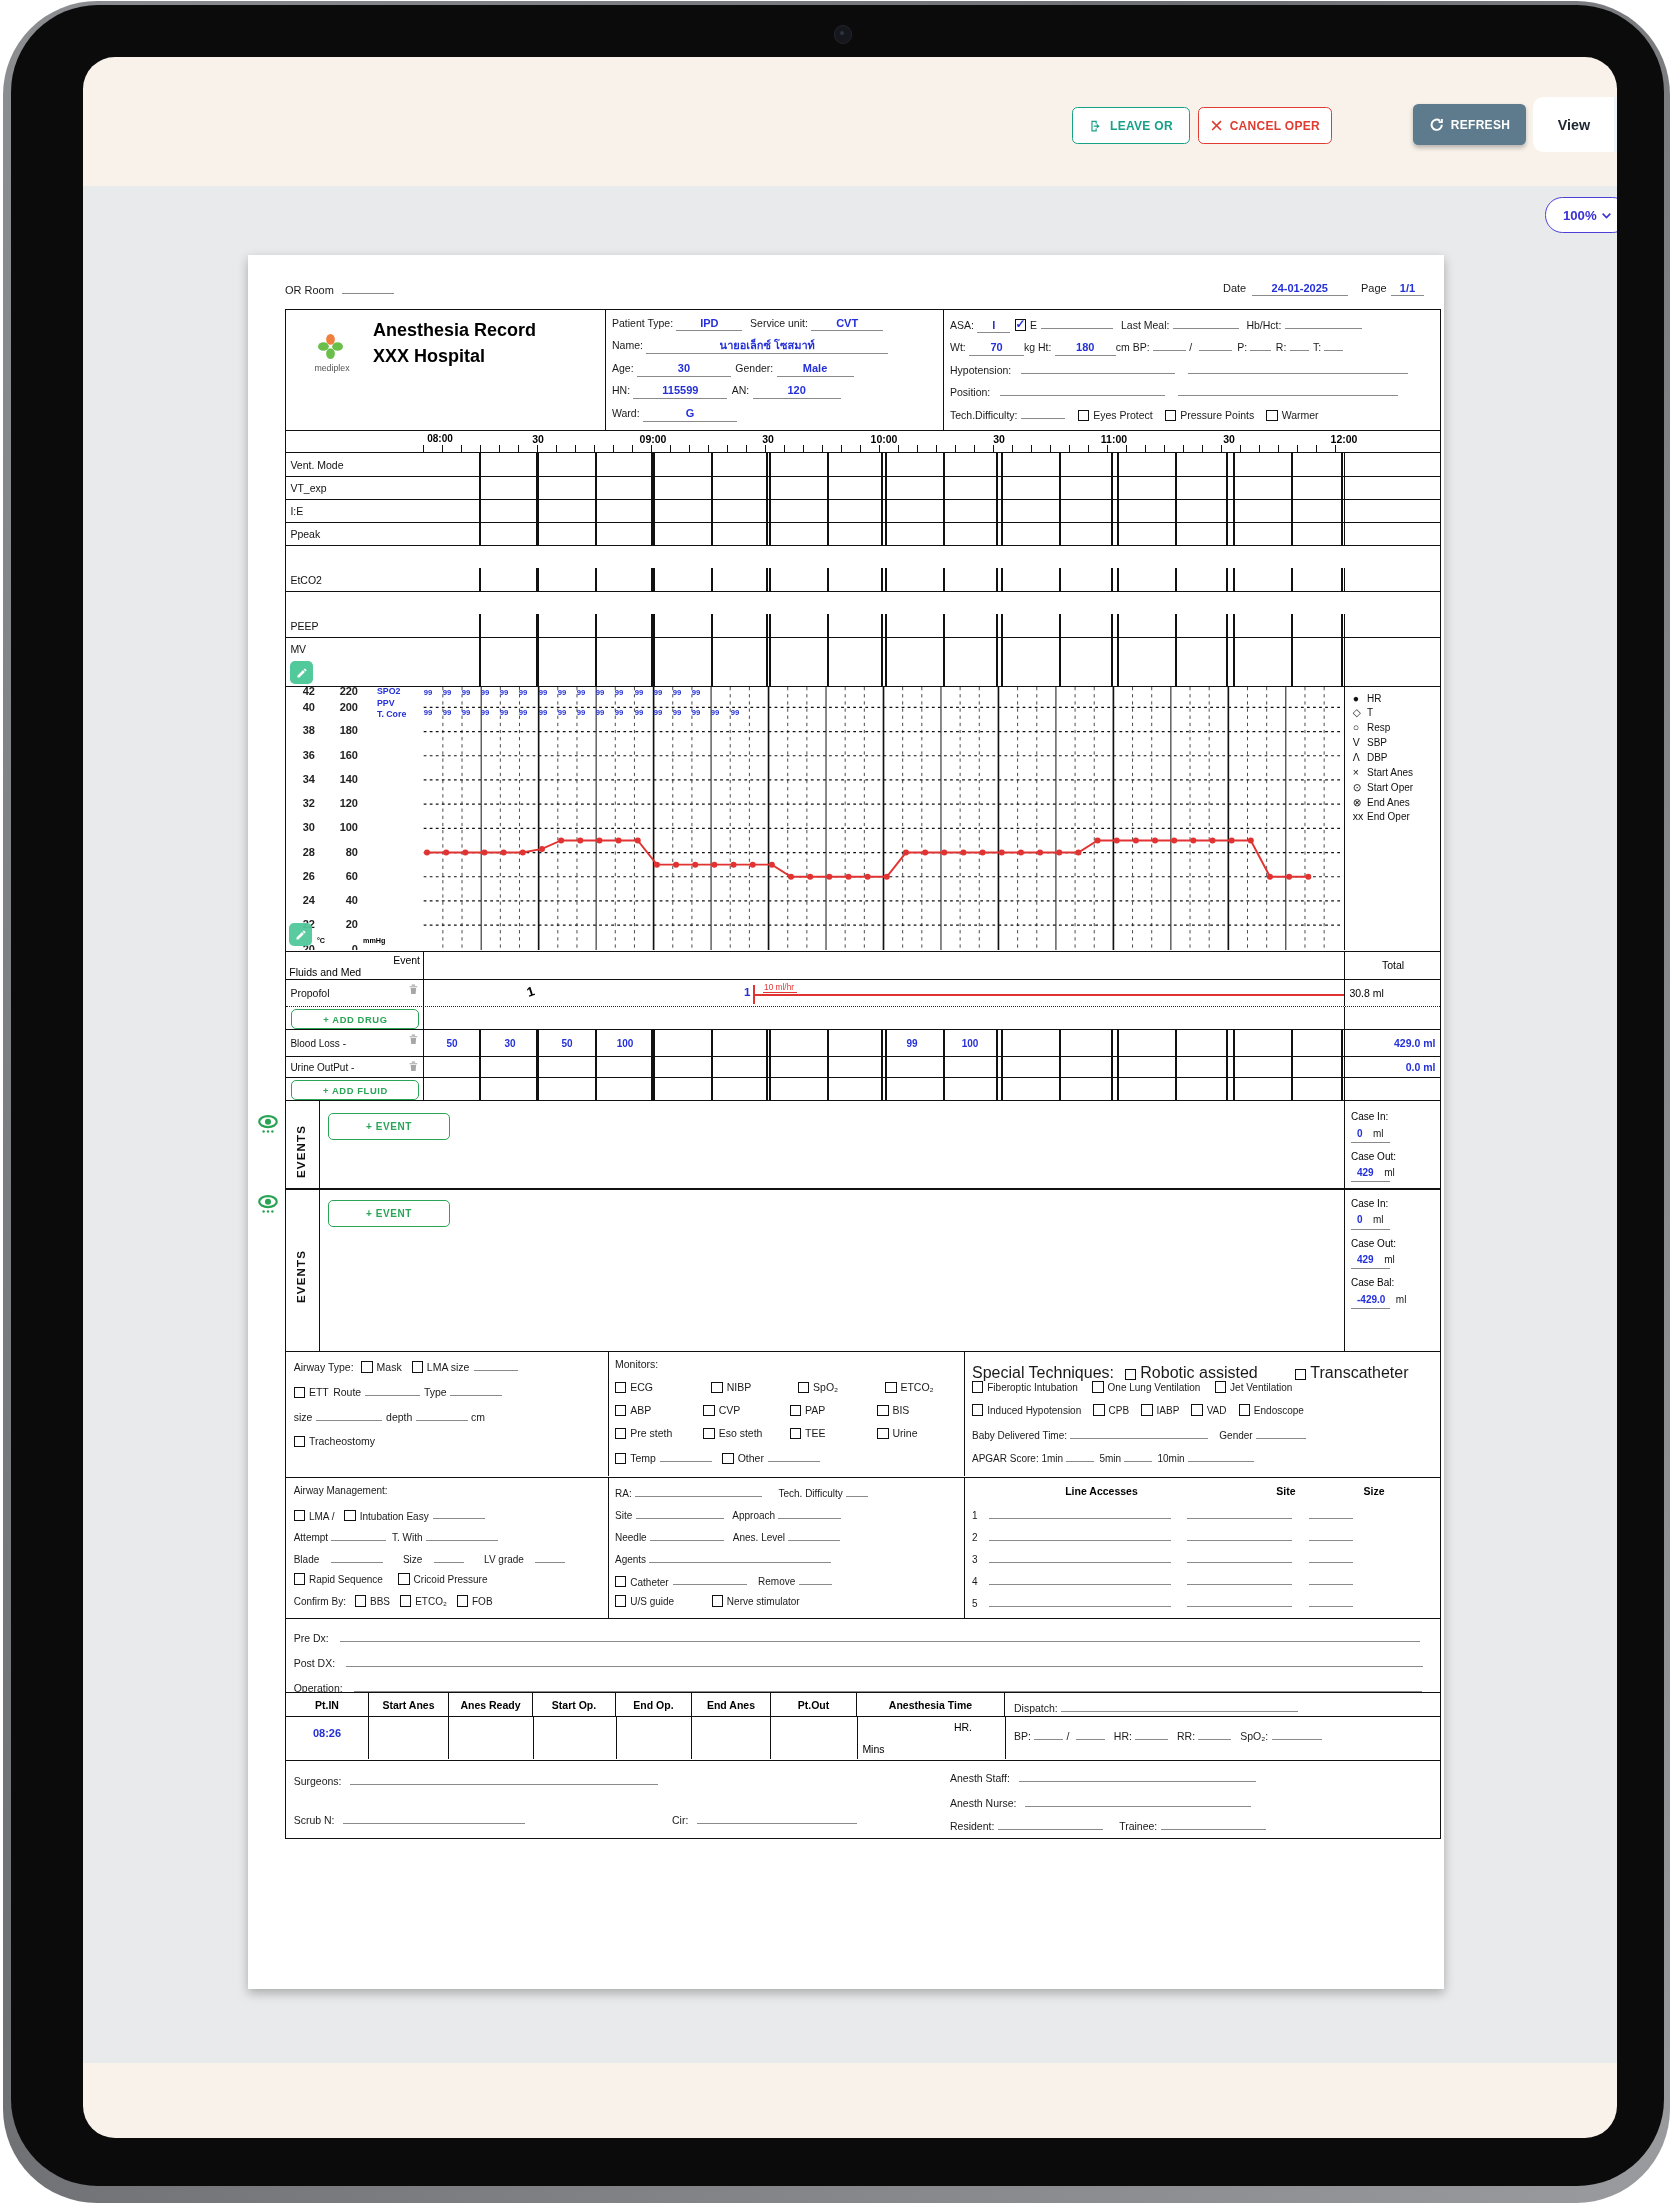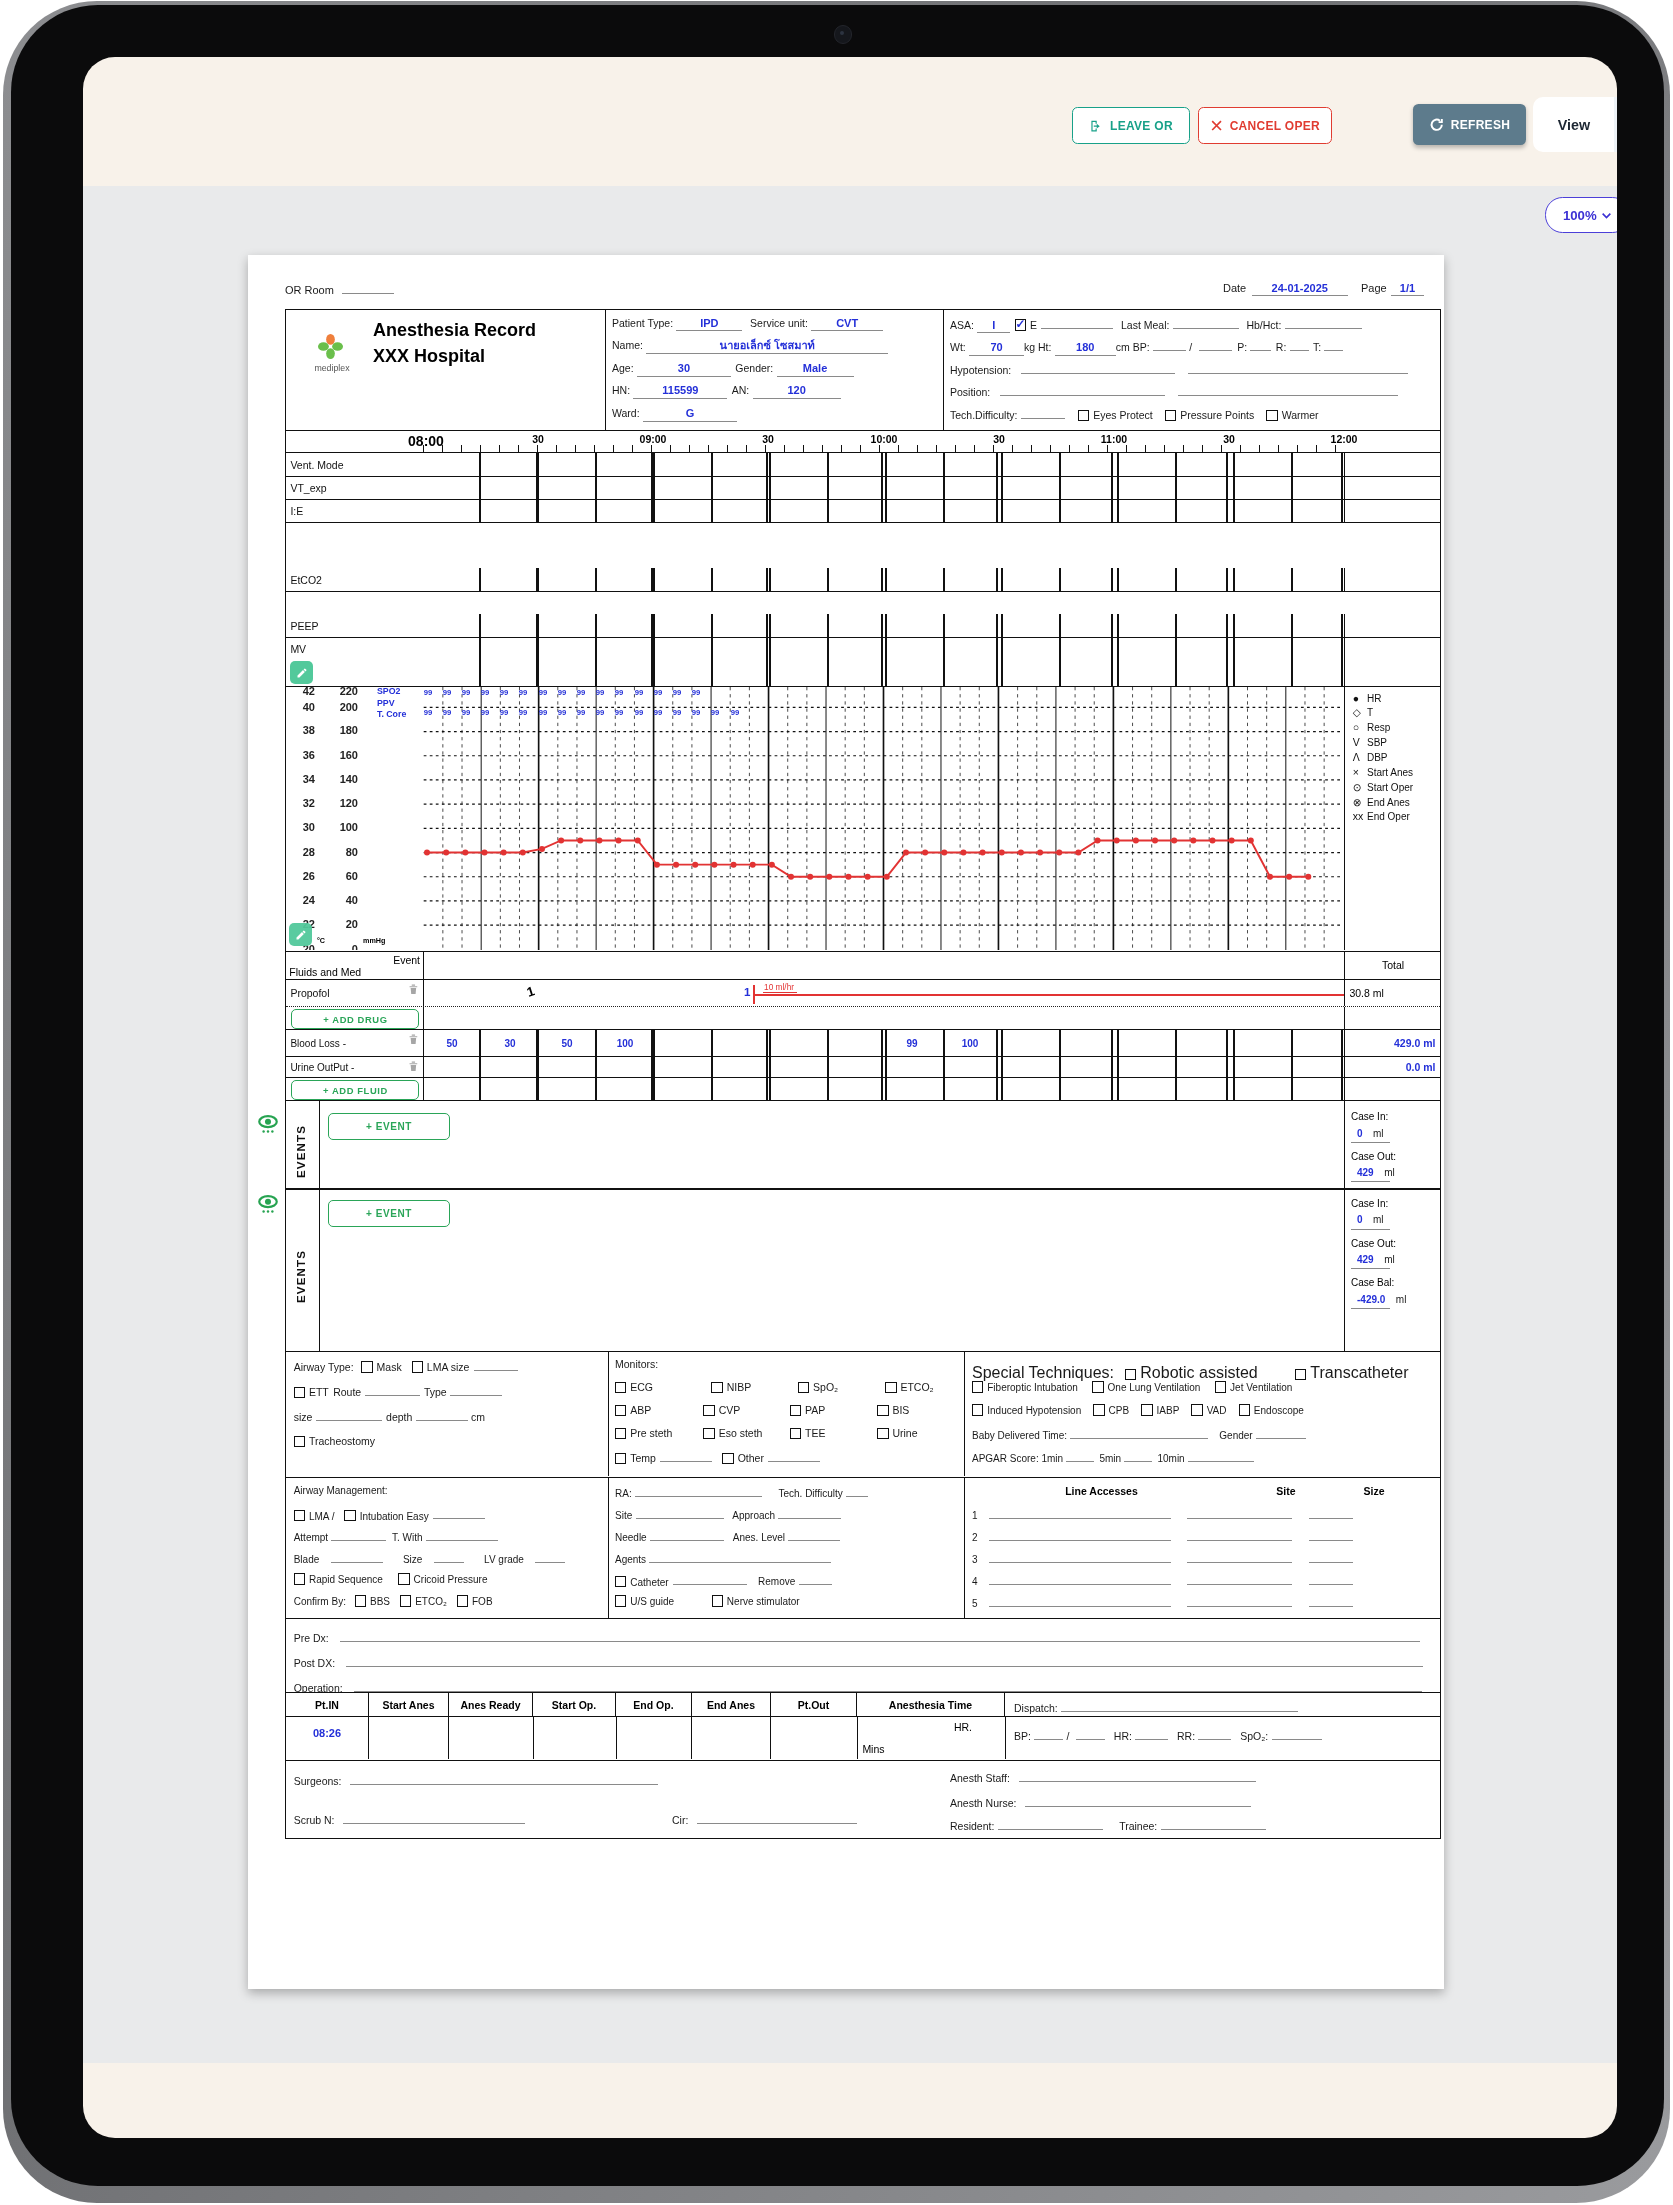--- a/index.html
+++ b/index.html
@@ -252,21 +252,21 @@
                     <span class="blank" style="width: 44px;"></span>
                     <span style="width: 13.2px; display: inline-block;"></span>
                     <span style="margin-right: 4.4px;"><span class="cbbox"></span><span class="lbl">Eyes Protect</span></span>
                     <span style="width: 7.7px; display: inline-block;"></span>
                     <span style="margin-right: 4.4px;"><span class="cbbox"></span><span class="lbl">Pressure Points</span></span>
                     <span style="width: 7.7px; display: inline-block;"></span>
                     <span style="margin-right: 4.4px;"><span class="cbbox"></span><span class="lbl">Warmer</span></span>
                   </div>
                 </div>
                 <div class="sec" style="top: 120px; height: 22px; border-top: 1.7px solid rgb(17, 17, 17); overflow: hidden;">
-                  <div class="abs b" style="top: 1.1px; left: 137px; transform: translateX(-50%); font-size: 14px; padding-left: 6px;">08:00</div>
+                  <div class="abs b" style="top: 1.1px; left: 151px; transform: translateX(-50%); font-size: 10px; padding-left: 6px;">08:00</div>
                   <div class="abs b" style="top: 1.1px; left: 252px; transform: translateX(-50%); font-size: 10.5px;">30</div>
                   <div class="abs b" style="top: 1.1px; left: 367px; transform: translateX(-50%); font-size: 10.5px;">09:00</div>
                   <div class="abs b" style="top: 1.1px; left: 482px; transform: translateX(-50%); font-size: 10.5px;">30</div>
                   <div class="abs b" style="top: 1.1px; left: 598px; transform: translateX(-50%); font-size: 10.5px;">10:00</div>
                   <div class="abs b" style="top: 1.1px; left: 713px; transform: translateX(-50%); font-size: 10.5px;">30</div>
                   <div class="abs b" style="top: 1.1px; left: 828px; transform: translateX(-50%); font-size: 10.5px;">11:00</div>
                   <div class="abs b" style="top: 1.1px; left: 943px; transform: translateX(-50%); font-size: 10.5px;">30</div>
                   <div class="abs b" style="top: 1.1px; left: 1058px; transform: translateX(-50%); font-size: 10.5px;">12:00</div>
                   <div class="abs" style="left: 137px; bottom: 0px; width: 921px; height: 7.2px; background-image: repeating-linear-gradient(90deg, rgb(17, 17, 17) 0px, rgb(17, 17, 17) 1.1px, transparent 1.1px, transparent 19px);"></div>
                 </div>
@@ -276,20 +276,25 @@
                     <div class="grid15"></div>
                     <div class="totcol" style="border-left: 1.4px solid rgb(17, 17, 17);"></div>
                   </div>
                   <div class="abs" style="left: 0px; top: 23px; width: 100%; height: 23px; border-bottom: 1.4px solid rgb(17, 17, 17);">
                     <div class="rowlbl">VT_exp</div>
                     <div class="grid15"></div>
                     <div class="totcol" style="border-left: 1.4px solid rgb(17, 17, 17);"></div>
                   </div>
                   <div class="abs" style="left: 0px; top: 46px; width: 100%; height: 23px; border-bottom: 1.4px solid rgb(17, 17, 17);">
                     <div class="rowlbl">I:E</div>
+                    <div class="grid15"></div>
+                    <div class="totcol" style="border-left: 1.4px solid rgb(17, 17, 17);"></div>
+                  </div>
+                  <div class="abs" style="left: 0px; top: 69px; width: 100%; height: 23px; border-bottom: 1.4px solid rgb(17, 17, 17);">
+                    <div class="rowlbl">Ppeak</div>
                     <div class="grid15"></div>
                     <div class="totcol" style="border-left: 1.4px solid rgb(17, 17, 17);"></div>
                   </div>
                   <div class="abs" style="left: 0px; top: 115px; width: 100%; height: 23px; border-bottom: 1.4px solid rgb(17, 17, 17);">
                     <div class="rowlbl">EtCO2</div>
                     <div class="grid15"></div>
                     <div class="totcol" style="border-left: 1.4px solid rgb(17, 17, 17);"></div>
                   </div>
                   <div class="abs" style="left: 0px; top: 161px; width: 100%; height: 23px; border-bottom: 1.4px solid rgb(17, 17, 17);">
                     <div class="rowlbl">PEEP</div>

